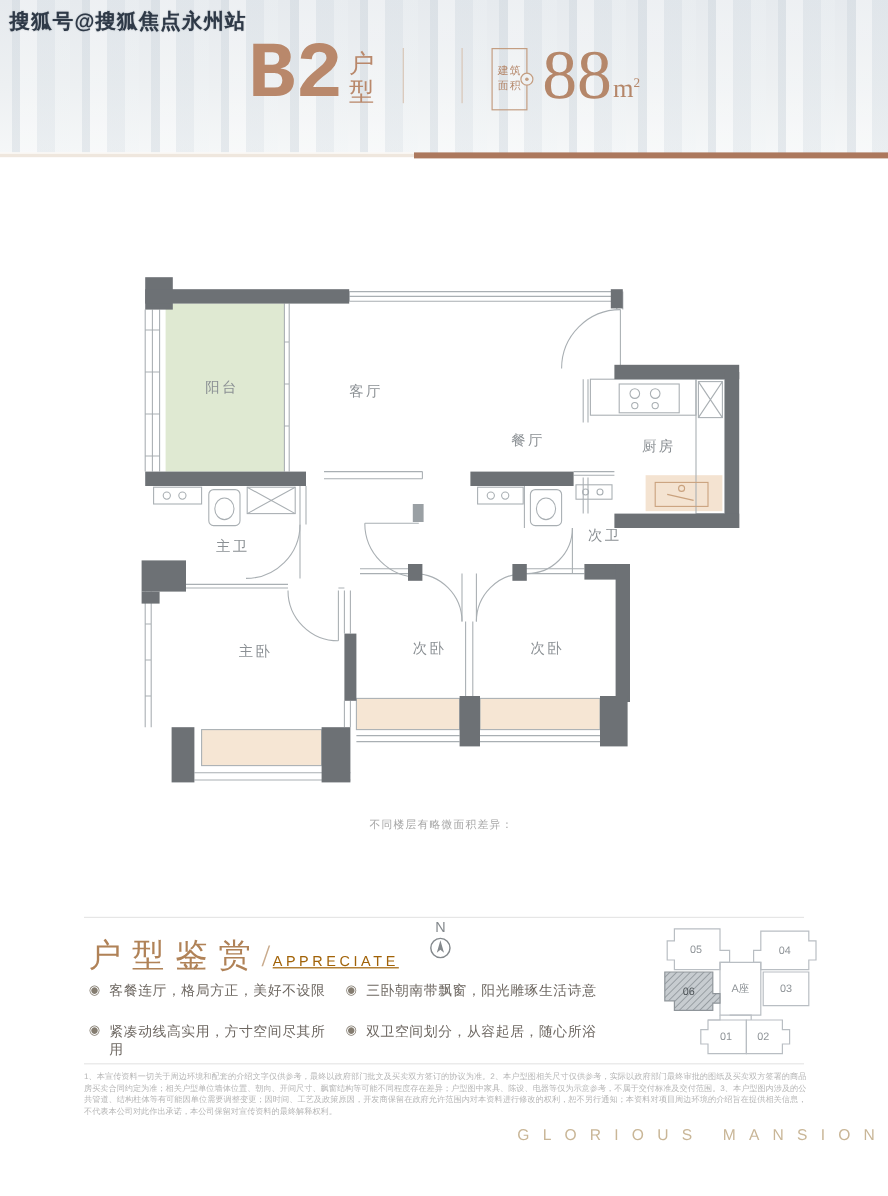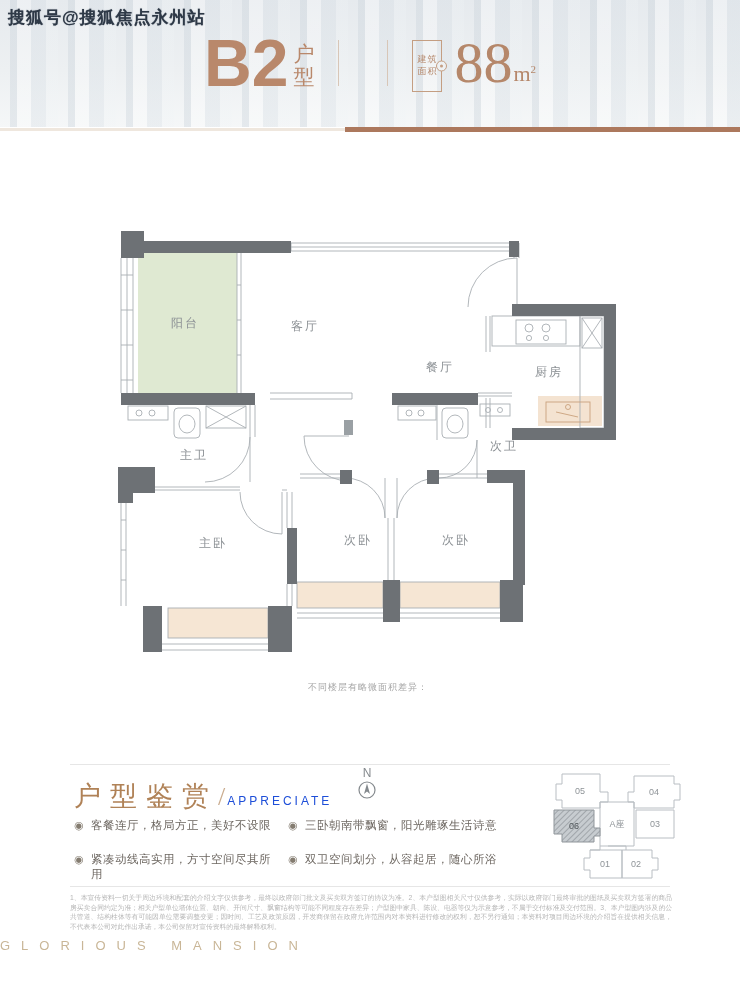--- a/index.html
+++ b/index.html
@@ -23,21 +23,21 @@
   .watermark{
     position:absolute;left:8px;top:6px;
     font-size:17px;font-weight:bold;color:#2e3947;letter-spacing:1px;
     text-shadow:0 0 1px rgba(46,57,71,.6);
   }
   .title-row{
     position:absolute;top:30px;left:50%;transform:translateX(-50%);
     display:flex;align-items:center;white-space:nowrap;
   }
   .b2{
-    font-family:Liberation Sans, sans-serif;font-weight:bold;
+    font-family:Liberation Mono, monospace;font-weight:bold;
     font-size:66px;line-height:1;color:#b9886b;
   }
   .stack{display:inline-flex;flex-direction:column;margin-left:5px;margin-top:6px;}
   .stack span{font-size:21px;line-height:1.08;color:#b9886b;}
   .vdiv{width:1px;height:46px;background:#d8c6b7;margin:0 24px;}
   .subtitle{font-size:27px;color:#b5876a;letter-spacing:3px;margin-top:4px;}
   .badge{
     position:relative;display:inline-flex;flex-direction:column;align-items:center;
     border:1px solid #c49e82;color:#b5876a;font-size:9px;line-height:1.3;
     padding:13px 4px;letter-spacing:1px;margin-top:6px;
@@ -66,39 +66,39 @@
   
   .plan-note{position:absolute;left:0;top:681px;width:736px;text-align:center;}
   .plan-note .n1{font-size:9px;color:#a6a6a6;letter-spacing:1px;}
   .plan-note .n2{font-size:10px;color:#9a9a9a;margin-top:5px;letter-spacing:.5px;}
   
   .hr1{position:absolute;left:70px;top:764px;width:600px;height:1px;background:#e6e6e6;}
   .hr2{position:absolute;left:70px;top:886px;width:600px;height:1px;background:#e6e6e6;}
   .app-head{position:absolute;left:74px;top:780px;display:flex;align-items:flex-start;}
   .app-title{font-size:27px;color:#b08257;letter-spacing:9px;line-height:1.2;}
   .app-slash{font-size:26px;color:#c9ab8d;margin:2px 2px 0 0;font-family:"Liberation Serif",serif;}
-  .app-en{font-size:12px;color:#1d4ed8;letter-spacing:3px;margin-top:14px;}
+  .app-en{font-size:12px;color:#a16207;letter-spacing:3px;margin-top:14px;text-decoration:underline;}
   .compass{position:absolute;left:354px;top:766px;width:26px;text-align:center;}
   .compass .n{font-size:12px;color:#84898d;letter-spacing:0;}
   .bullets{
     position:absolute;left:74px;top:818px;width:600px;
     display:grid;grid-template-columns:198px auto;column-gap:16px;row-gap:19px;
   }
   .bullet{display:flex;align-items:flex-start;font-size:11.5px;color:#6d6761;letter-spacing:.5px;}
   .bullet .bi{color:#847c70;font-size:11px;margin-right:7px;line-height:1.3;}
   
   .keyplan{position:absolute;left:538px;top:762px;width:162px;height:122px;}
   .keyplan text{font-family:"Liberation Sans", sans-serif;}
   
   .disclaimer{
     position:absolute;left:70px;top:893px;width:602px;
     font-size:6.8px;line-height:9.6px;color:#b6b6b6;text-align:justify;
   }
   .footer-logo{
-    position:absolute;left:0;top:938px;width:740px;text-align:left;
+    position:absolute;left:0;top:938px;width:740px;text-align:right;
     font-size:13px;letter-spacing:11px;color:#c9b697;
   }
 </style>
 </head>
 <body>
 
 <div class="banner">
   <div class="title-row">
     <span class="b2">B2</span>
     <span class="stack">

